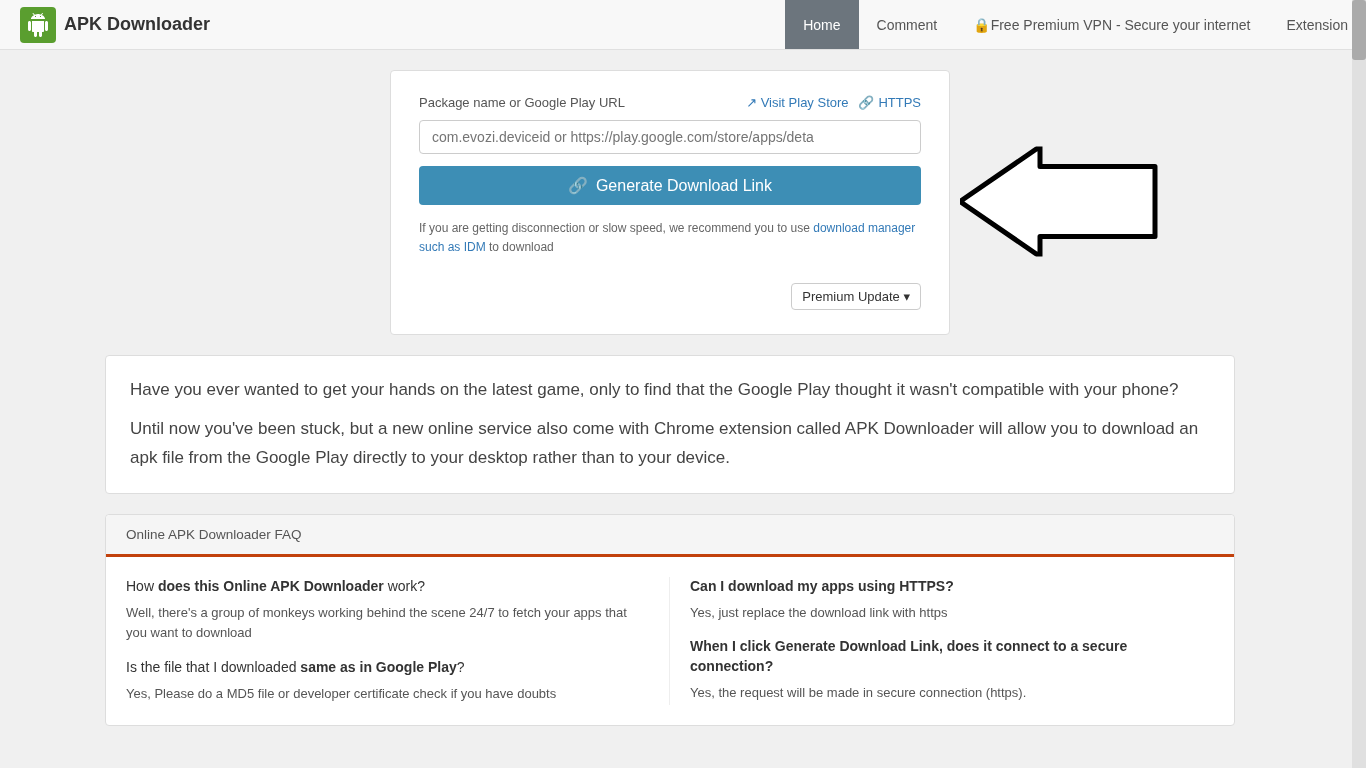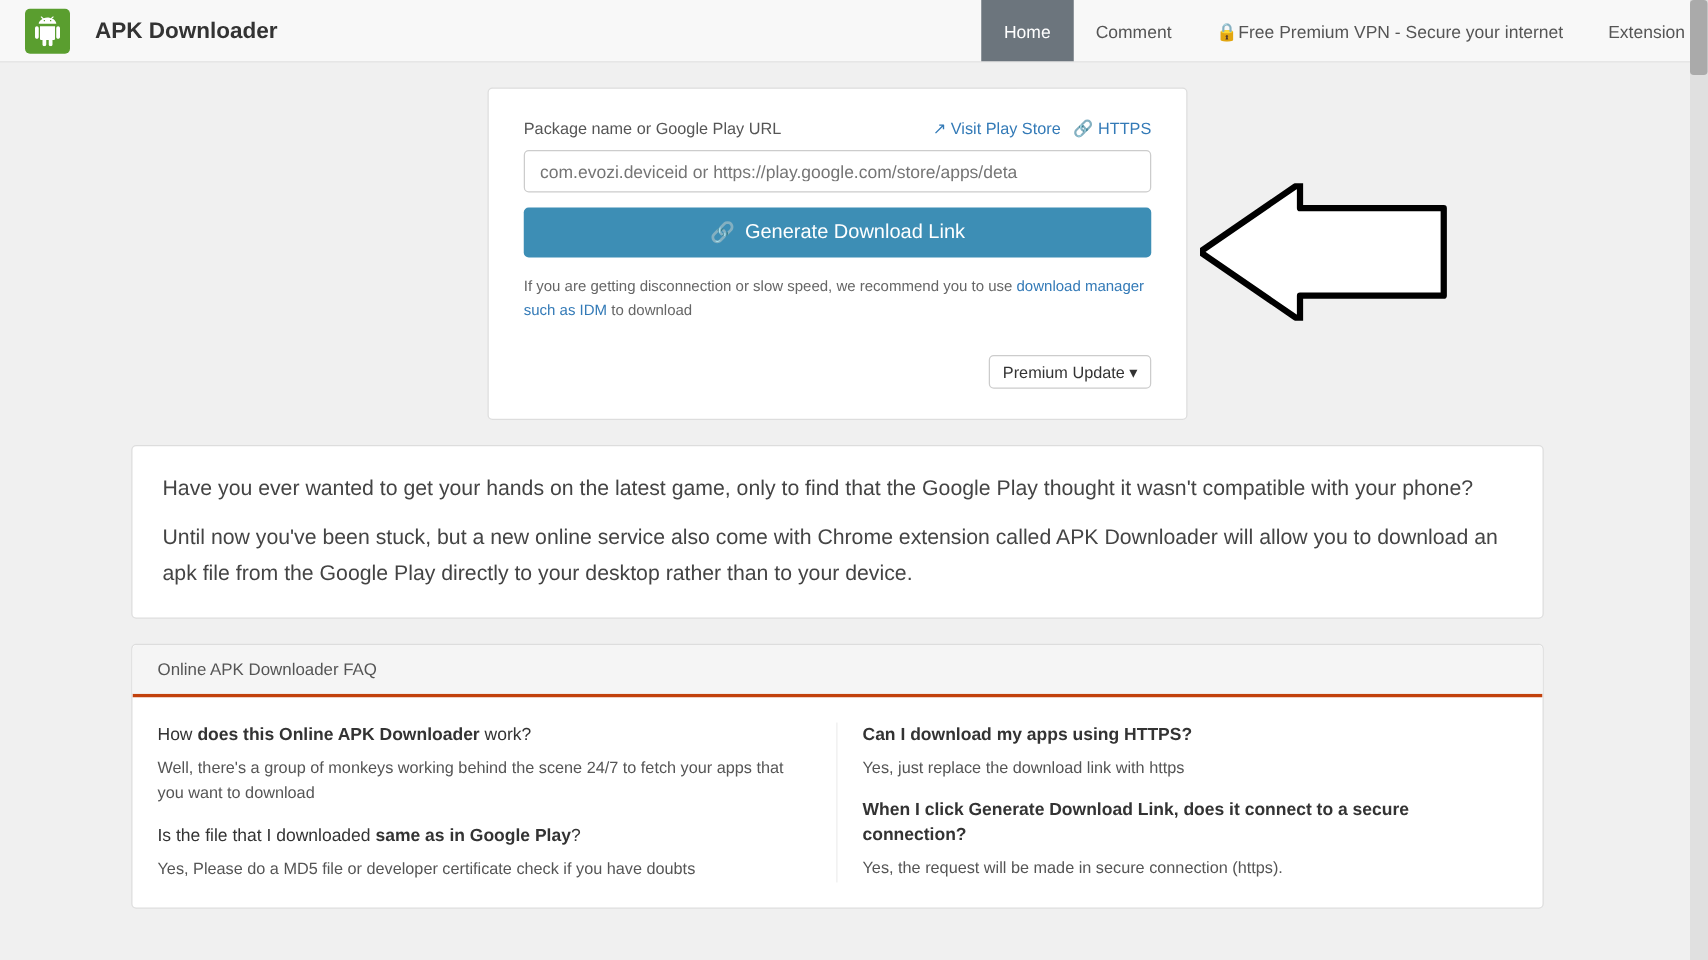--- a/index.html
+++ b/index.html
@@ -15,21 +15,20 @@
       padding: 0 0;
     }
     .navbar-brand {
       display: flex;
       align-items: center;
       padding: 0 20px;
       text-decoration: none;
       color: #333;
       font-size: 18px;
       font-weight: bold;
-      gap: 12px;
     }
     .navbar-logo {
       width: 36px;
       height: 36px;
       background: #5a9e2f;
       border-radius: 4px;
       display: flex;
       align-items: center;
       justify-content: center;
       margin-right: 8px;

